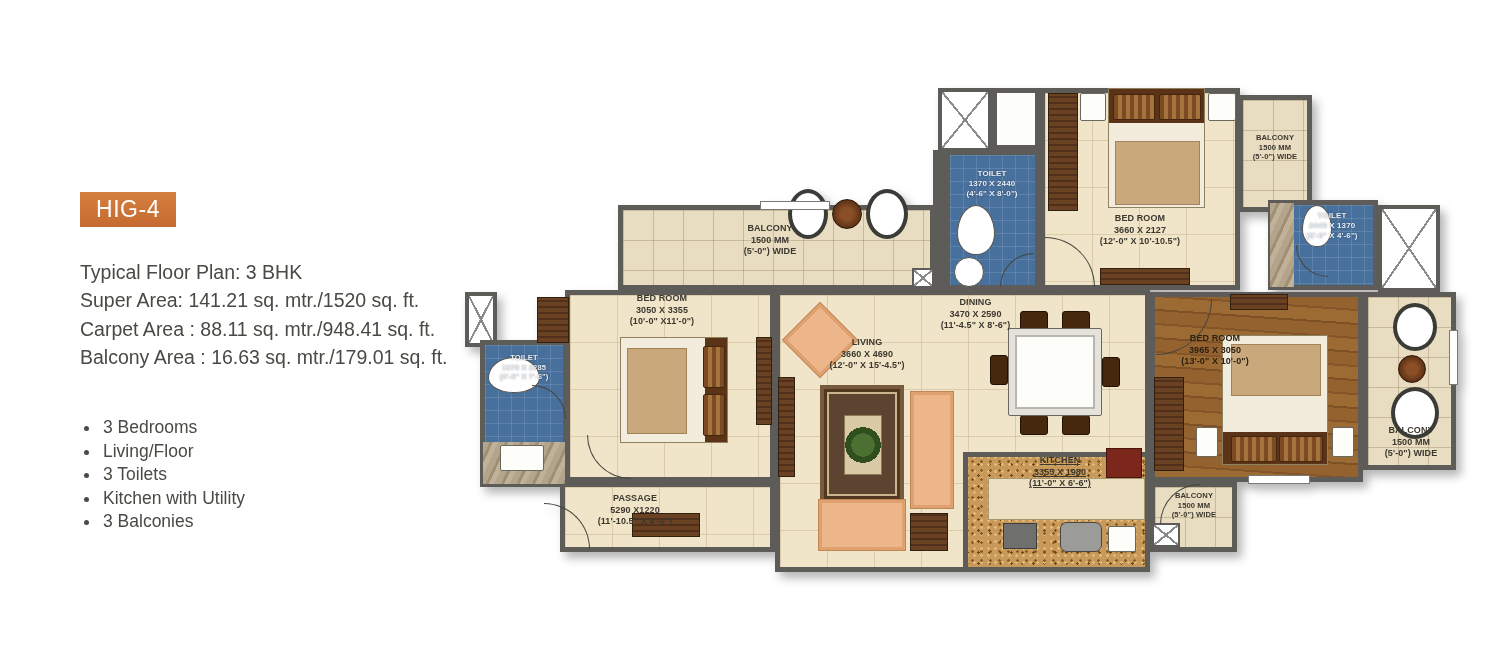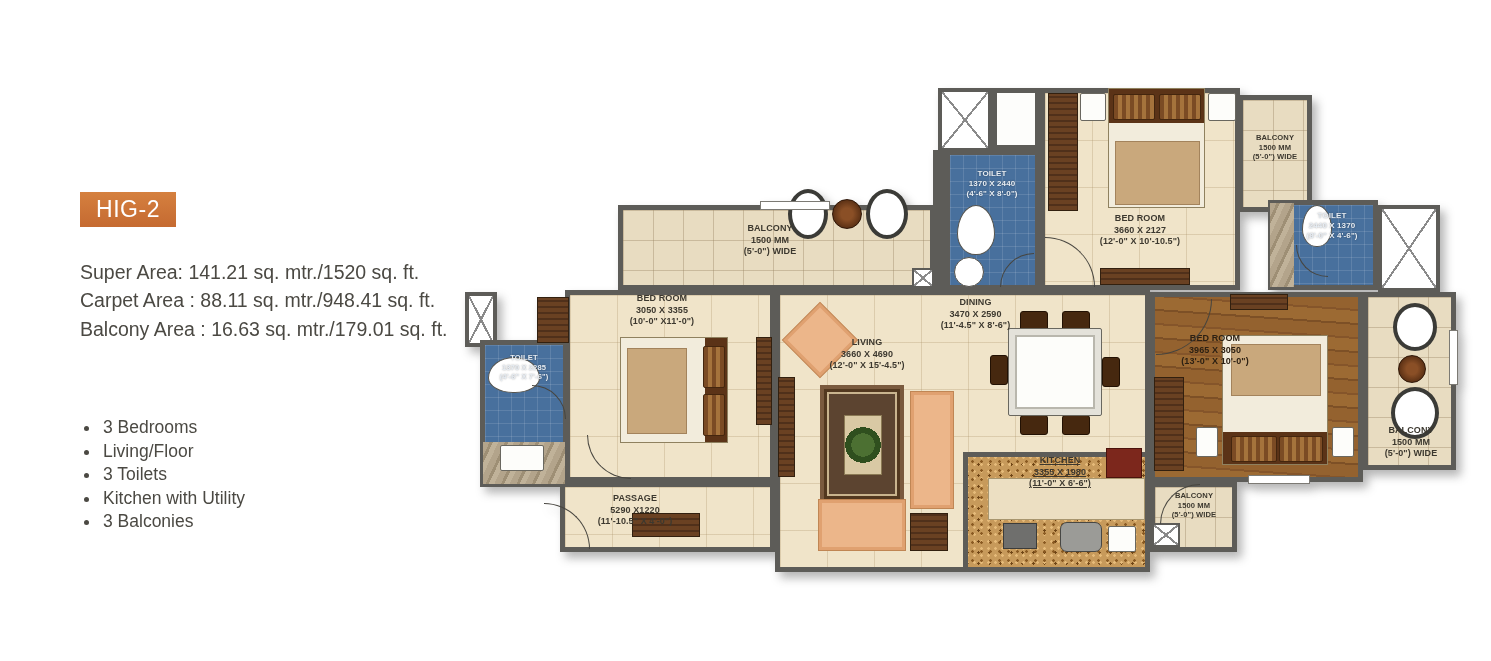--- a/index.html
+++ b/index.html
@@ -73,23 +73,24 @@
   .arc-tl { border-top:1.6px solid #47453f; border-left:1.6px solid #47453f; border-top-left-radius:100%; }
   .arc-br { border-bottom:1.6px solid #47453f; border-right:1.6px solid #47453f; border-bottom-right-radius:100%; }
   .arc-bl { border-bottom:1.6px solid #47453f; border-left:1.6px solid #47453f; border-bottom-left-radius:100%; }
 </style>
 </head>
 <body>
 
 <div class="canvas">
 
   <div class="badge">
-    <span>HIG-2</span>
+    <span>HIG-4</span>
   </div>
   <div class="info">
+    <div>Typical Floor Plan: 3 BHK</div>
     <div>Super Area: 141.21 sq. mtr./1520 sq. ft.</div>
     <div>Carpet Area : 88.11 sq. mtr./948.41 sq. ft.</div>
     <div>Balcony Area : 16.63 sq. mtr./179.01 sq. ft.</div>
   </div>
   <ul class="features">
     <li>3 Bedrooms</li>
     <li>Living/Floor</li>
     <li>3 Toilets</li>
     <li>Kitchen with Utility</li>
     <li>3 Balconies</li>

